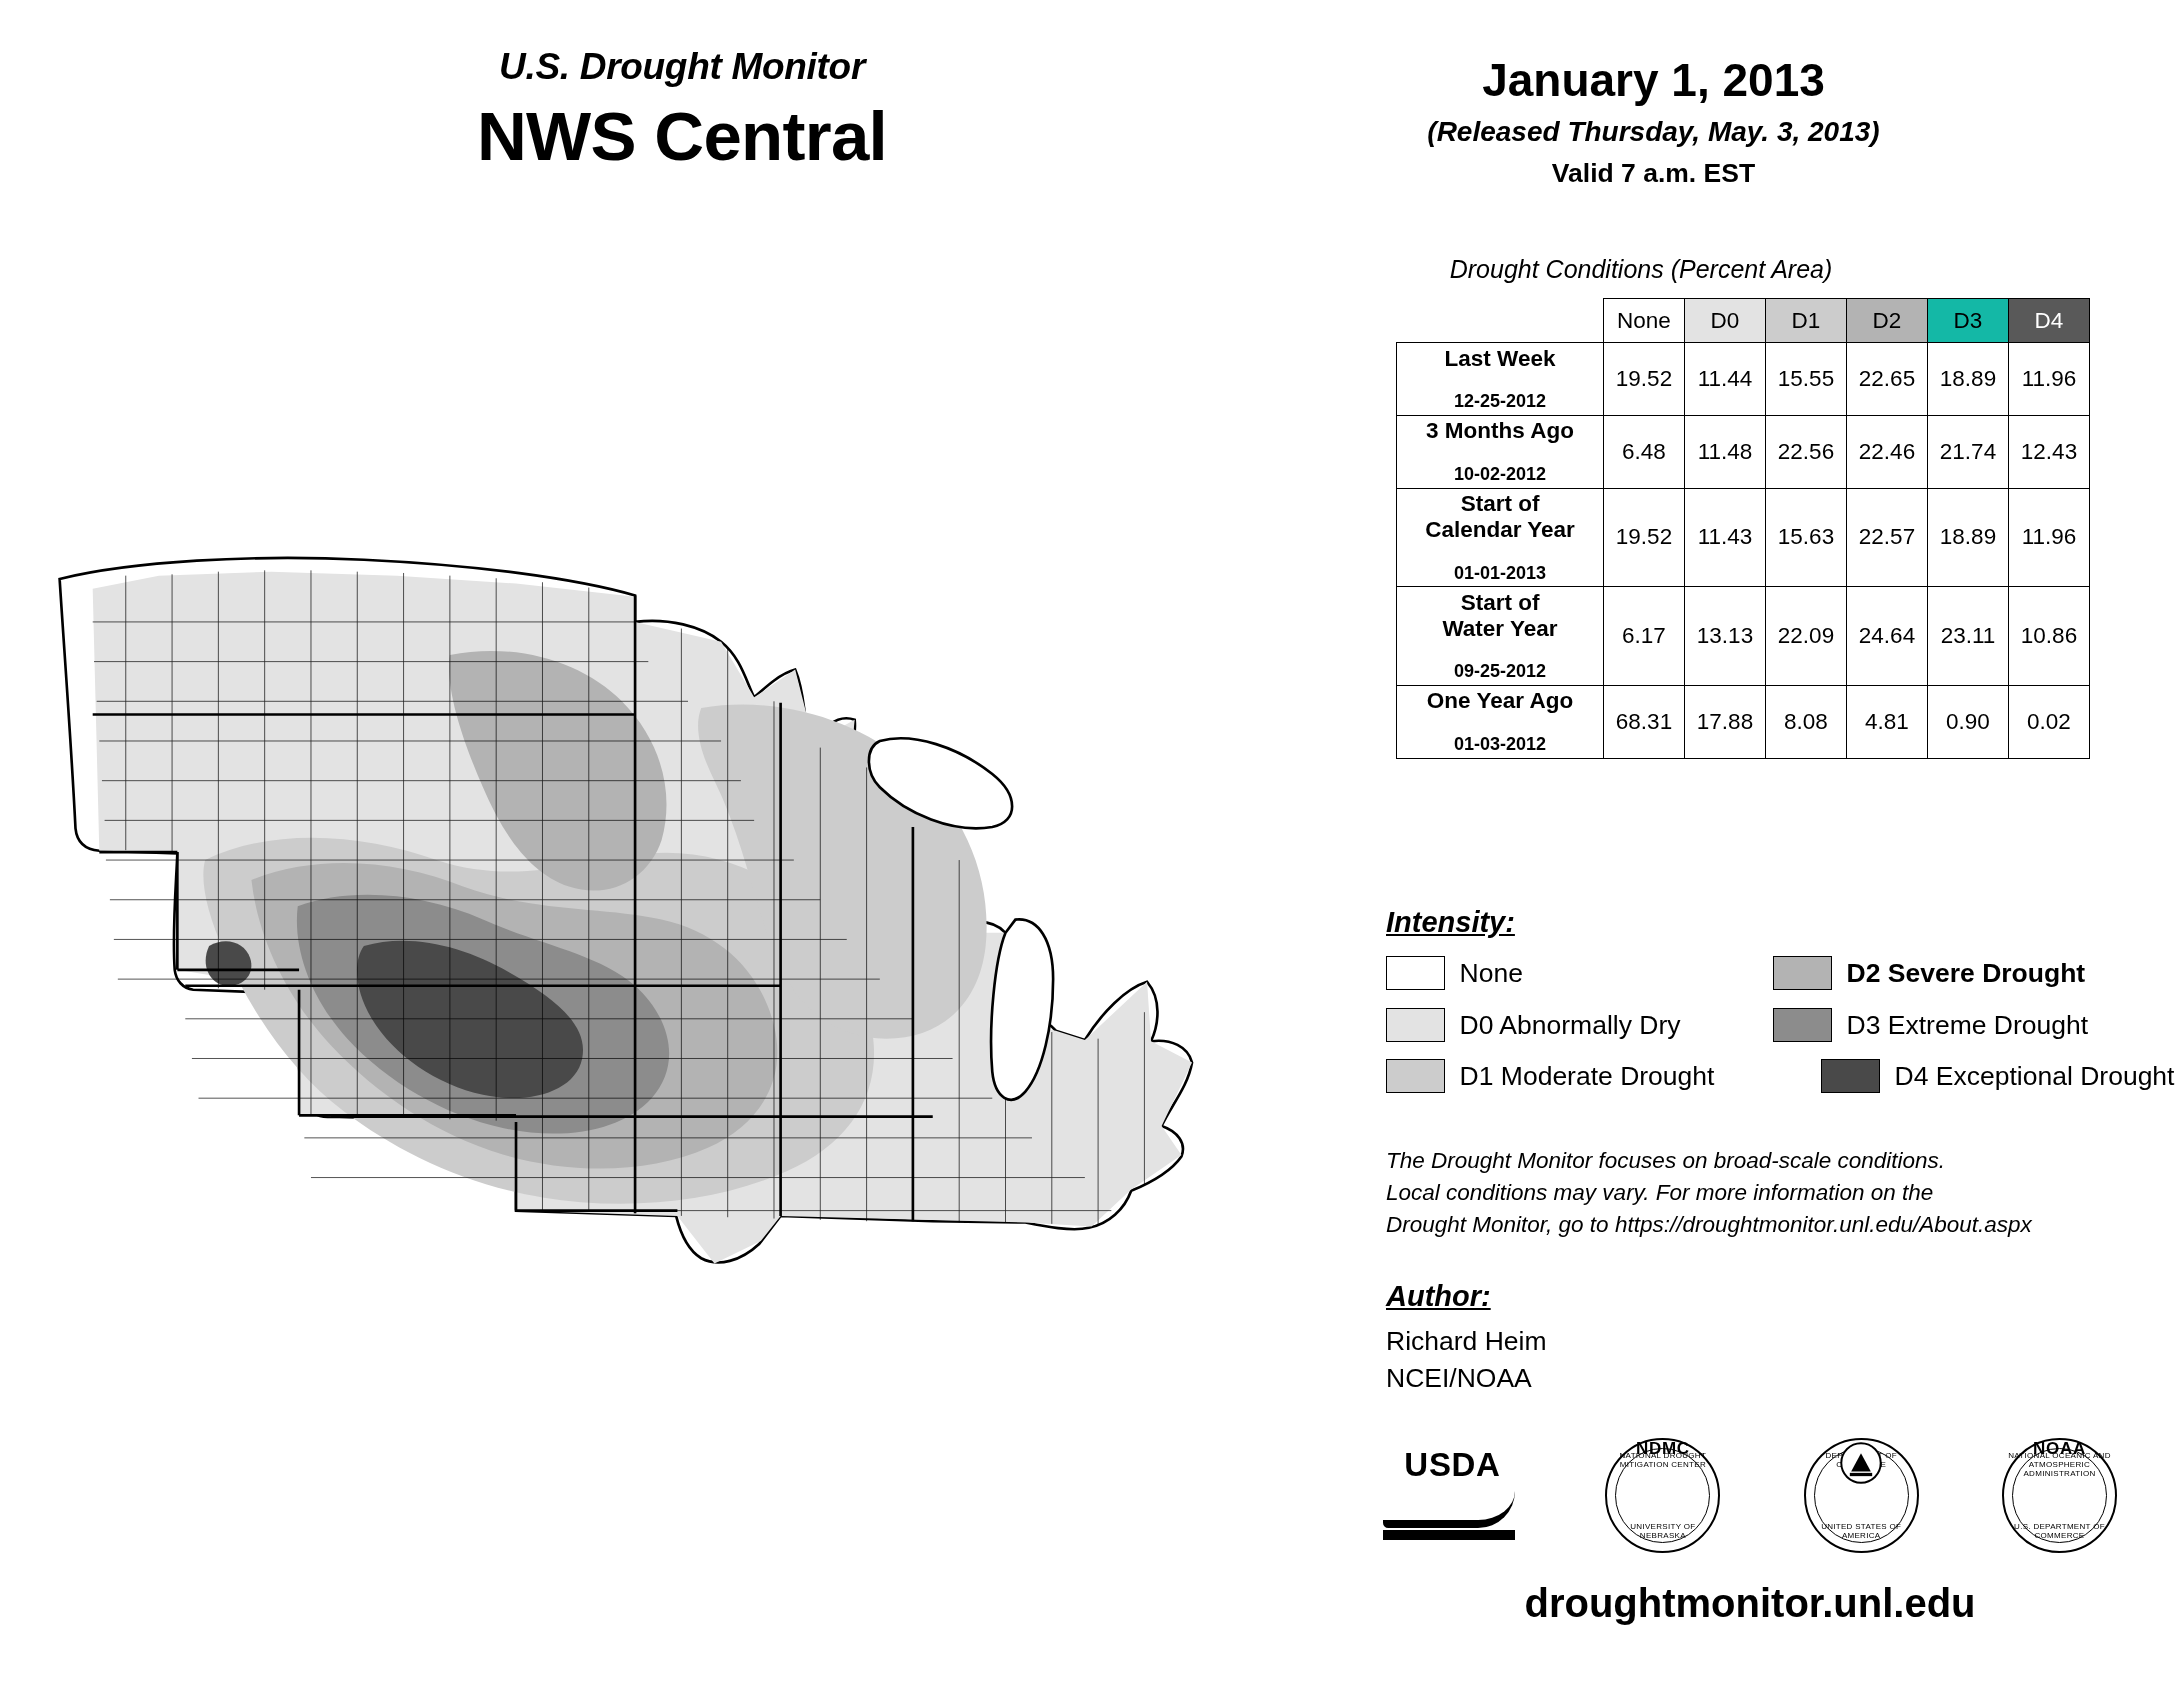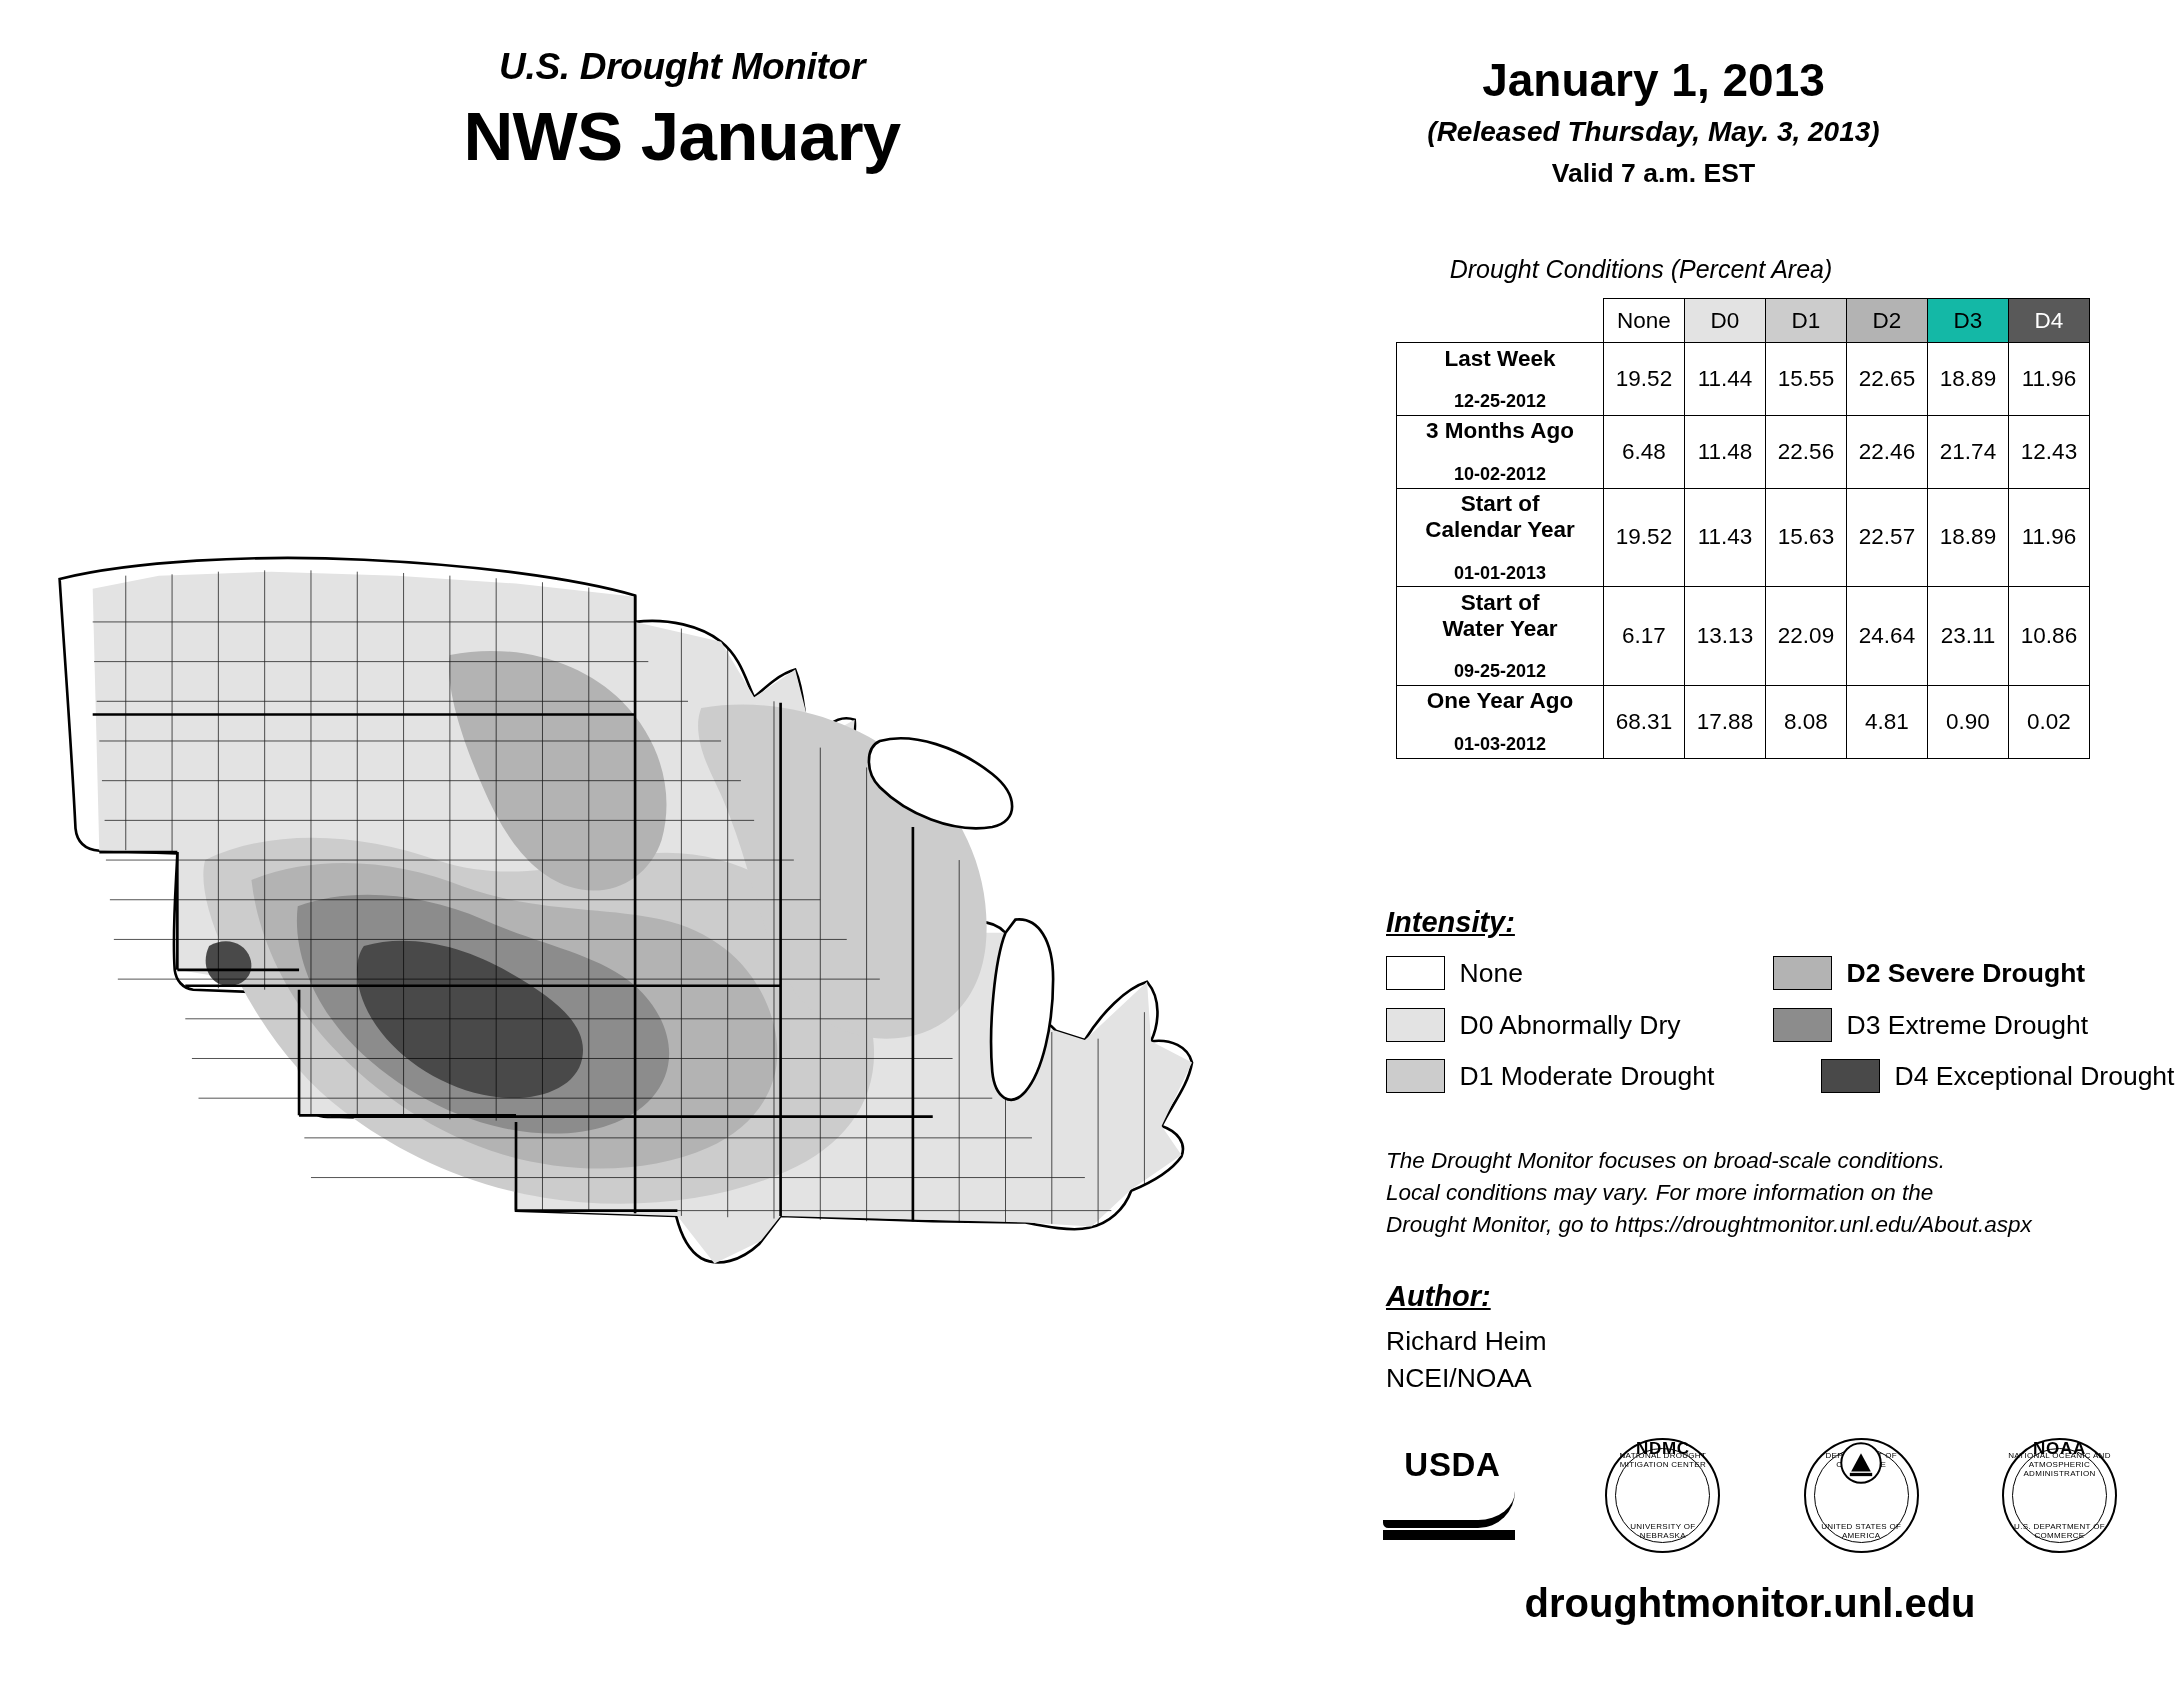--- a/index.html
+++ b/index.html
@@ -255,21 +255,21 @@
     width: 1270px;
     height: 847px;
   }
   #map-svg { display: block; }
 </style>
 </head>
 <body>
 
 <div id="title-block">
   <div id="title-small">U.S. Drought Monitor</div>
-  <div id="title-large">NWS January</div>
+  <div id="title-large">NWS Central</div>
 </div>
 
 <div id="date-block">
   <div id="date-main">January 1, 2013</div>
   <div id="date-released">(Released Thursday, May. 3, 2013)</div>
   <div id="date-valid">Valid 7 a.m. EST</div>
 </div>
 
 <div id="table-caption">Drought Conditions (Percent Area)</div>
 

